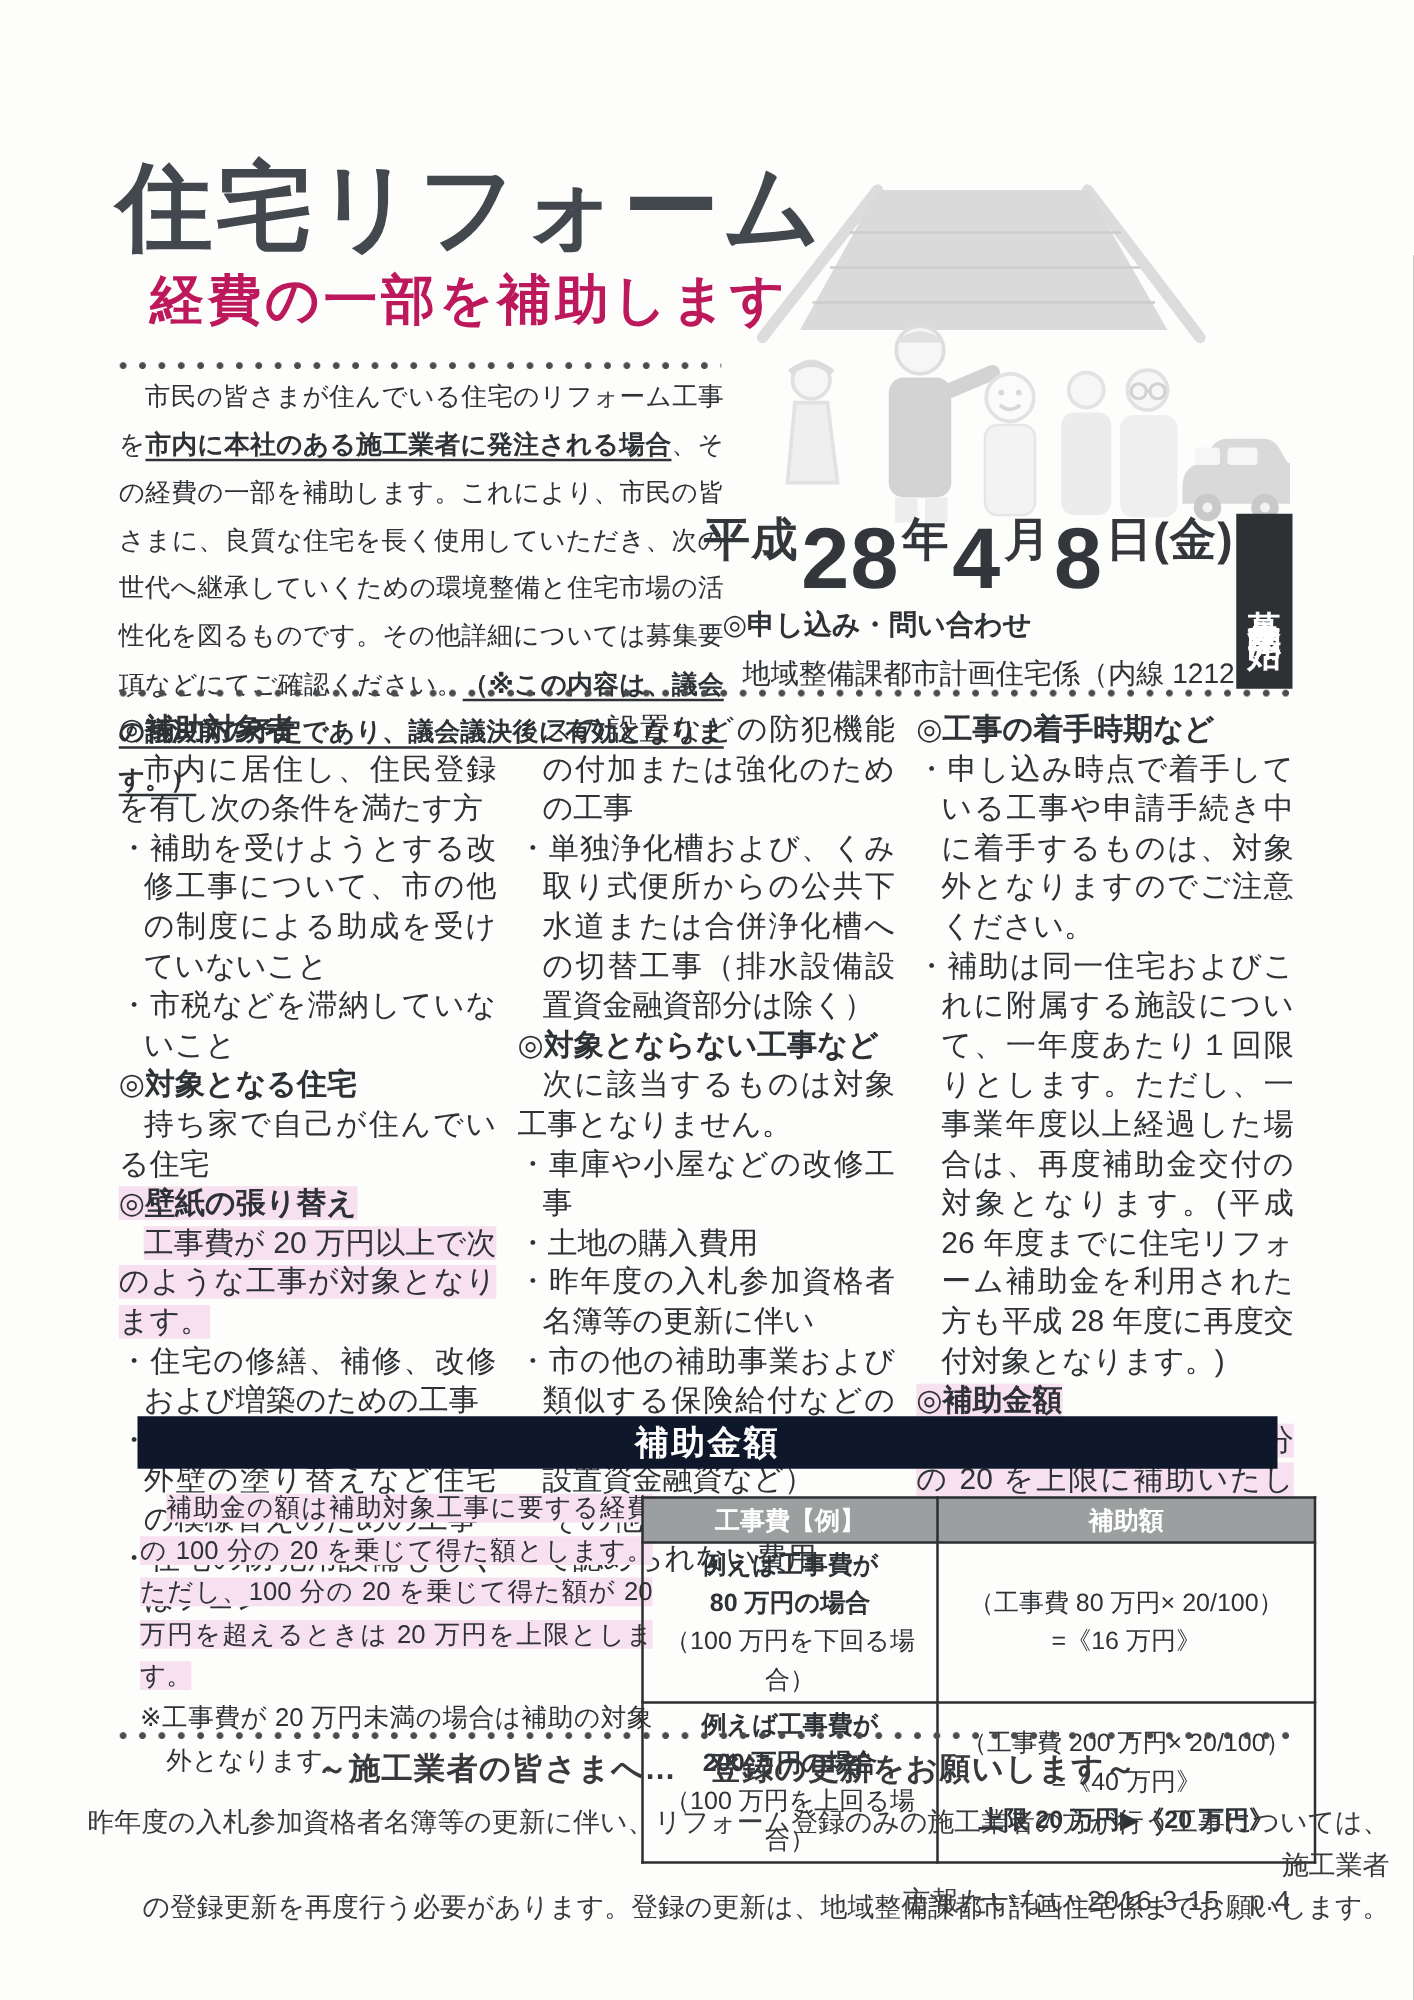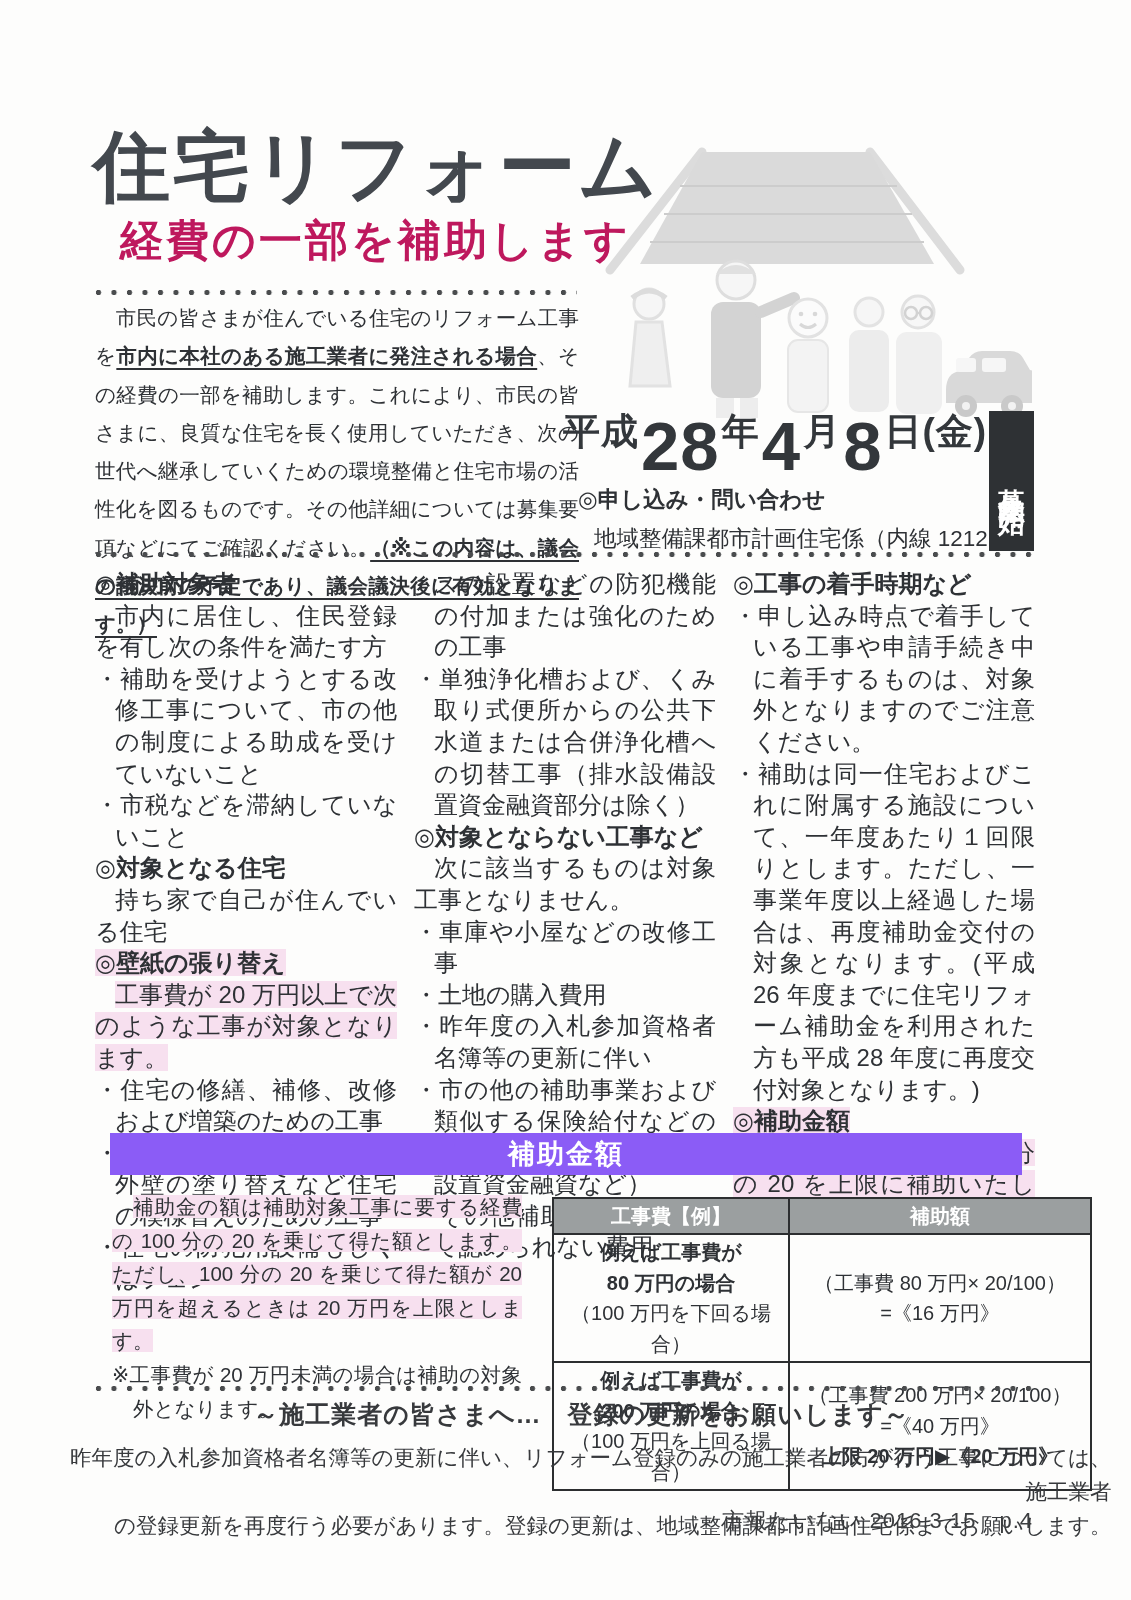--- a/index.html
+++ b/index.html
@@ -36,27 +36,27 @@
   
   .columns{position:absolute;left:95px;top:568px;width:940px;display:flex;gap:17px;}
   .col{width:302px;font-size:24px;line-height:31.6px;text-align:justify;}
   .col p{margin:0;}
   .item.heading{font-weight:700;}
   .item.para{text-indent:20px;}
   .item.bullet{padding-left:20px;text-indent:-20px;}
   .item.cont{padding-left:20px;}
   .hl{background:#f7e0ef;}
   
-  .graybar{position:absolute;left:110px;top:1133px;width:912px;height:42px;background:#8b5cf6;
+  .graybar{position:absolute;left:110px;top:1133px;width:912px;height:42px;background:#0f172a;
     display:flex;align-items:center;justify-content:center;color:#fff;font-size:27px;font-weight:700;letter-spacing:2px;}
   .note{position:absolute;left:112px;top:1190px;width:410px;font-size:20.5px;line-height:33.6px;text-align:justify;}
   .note p{margin:0;}
   .note-hl{text-indent:21px;}
   .note-plain{padding-left:21px;text-indent:-21px;}
-  .extable{position:absolute;left:513px;top:1197px;width:518px;border-collapse:collapse;table-layout:fixed;margin-left:39px;}
+  .extable{position:absolute;left:513px;top:1197px;width:518px;border-collapse:collapse;table-layout:fixed;}
   .extable th,.extable td{border:2px solid #2c2e30;padding:2px 4px;text-align:center;vertical-align:middle;}
   .extable th{background:#9b9fa0;color:#fff;font-size:20px;font-weight:700;height:30px;}
   .extable td{font-size:20px;line-height:30.5px;}
   .extable .c-cost{width:226px;}
   .extable .c-amt{width:292px;}
   .cost-line{font-weight:700;}
   .cost-note{font-weight:400;}
   .amt-line{font-weight:400;}
   .amt-line.bold{font-weight:700;}
   

